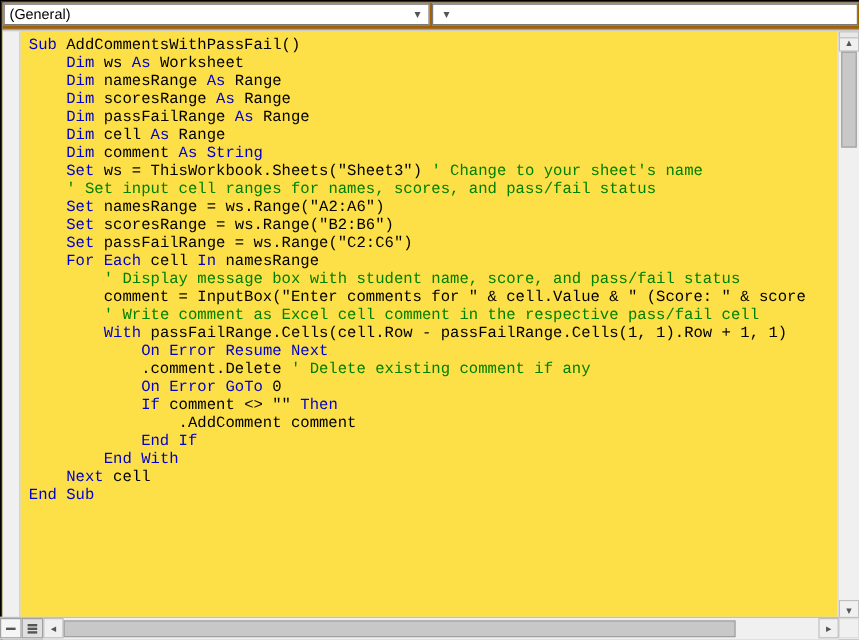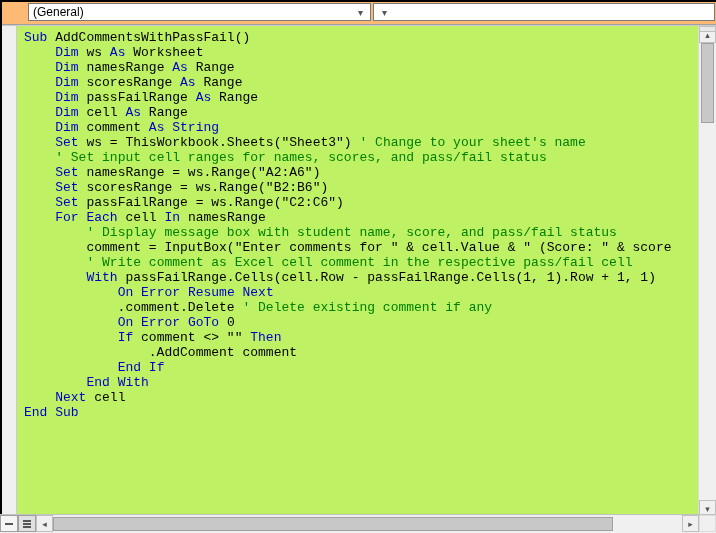--- a/index.html
+++ b/index.html
@@ -10,23 +10,22 @@
     overflow: hidden;
     font-family: "Segoe UI", Tahoma, sans-serif;
     font-size: 12px;
     background: #f0f0f0;
     border: 1px solid #000;
     box-sizing: border-box;
   }
   .top-bar {
     display: flex;
     height: 22px;
-    background: #fdba74;
+    background: #a16207;
     border-bottom: 1px solid #a0a0a0;
-    padding-left: 25px;
   }
   .combo {
     display: flex;
     align-items: center;
     justify-content: space-between;
     background: #fff;
     border: 1px solid #7a7a7a;
     height: 18px;
     margin: 1px;
     padding: 0 2px 0 4px;
@@ -37,21 +36,21 @@
   .combo.right { flex: 1; }
   .combo .chev {
     width: 14px;
     text-align: center;
     color: #555;
     font-size: 10px;
   }
   .editor-wrap {
     position: relative;
     height: calc(100% - 22px - 18px);
-    background: #bef264;
+    background: #fde047;
     border-top: 1px solid #ccc;
     overflow: hidden;
     text-decoration: underline;
   }
   .marker-bar {
     position: absolute;
     left: 0; top: 0; bottom: 0;
     width: 14px;
     background: #f0f0f0;
     border-right: 1px solid #ccc;

